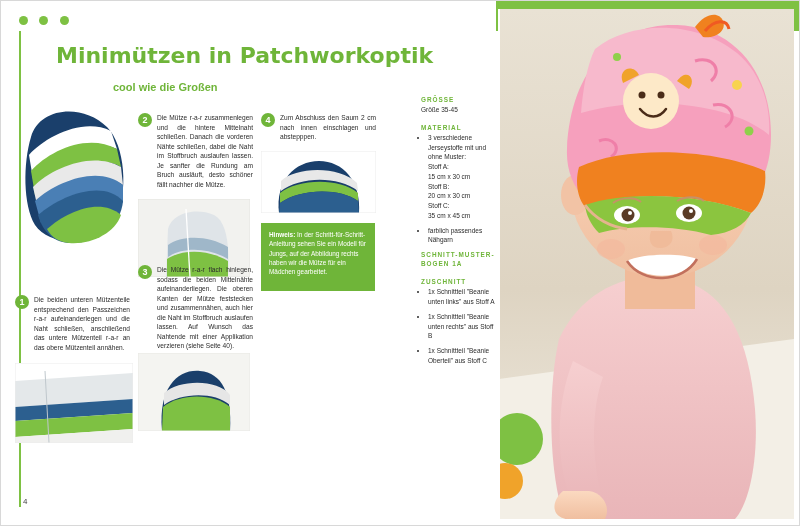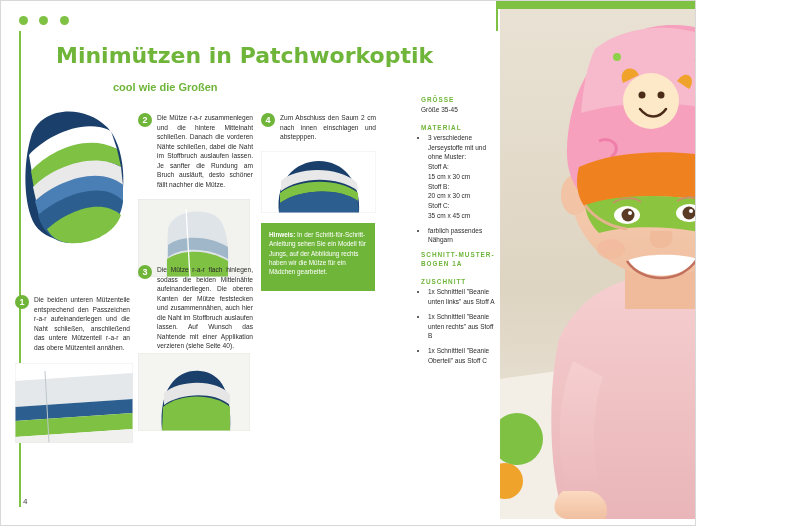--- a/index.html
+++ b/index.html
@@ -5,21 +5,21 @@
   * { box-sizing: border-box; }
   html, body { margin:0; padding:0; }
   body {
     width:800px; height:526px;
     font-family:"Liberation Sans", sans-serif;
     background:#ffffff;
     overflow:hidden;
   }
   .page {
     position:relative;
-    width:696px; height:526px;
+    width:800px; height:526px;
     background:#ffffff;
     border:1px solid #d8d8d8;
     overflow:hidden;
   }
   
   .topbar {
     position:absolute; left:0; top:0; width:800px; height:30px;
     background:#ffffff;
   }
   .topbar .greenband {

